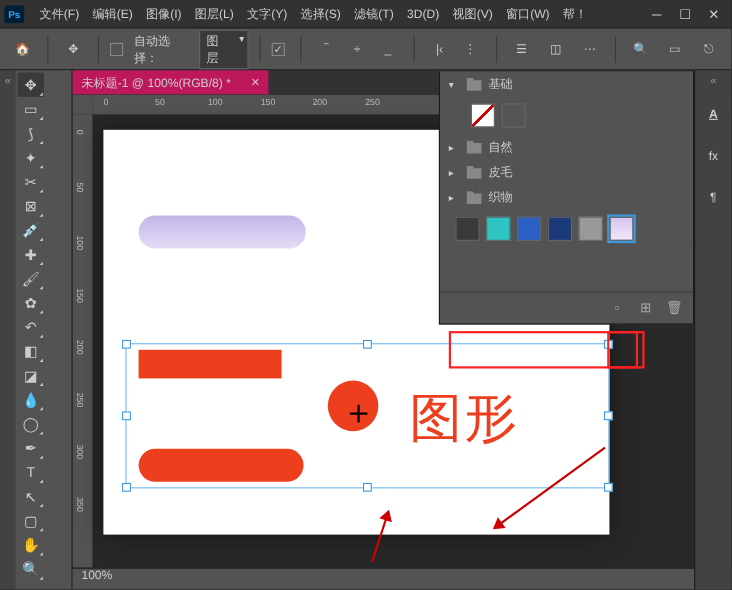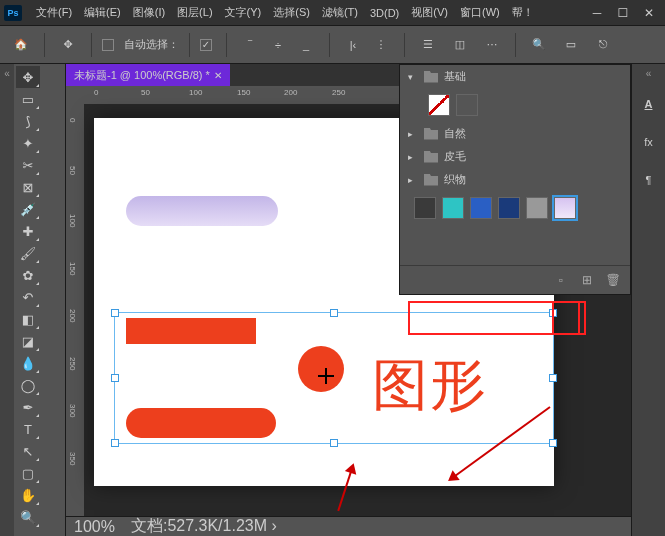--- a/index.html
+++ b/index.html
@@ -18,49 +18,49 @@
 .dropdown::after { content: '▾'; position: absolute; right: 3px; top: 2px; font-size: 9px; }
 .workspace { display: flex; height: 472px; position: relative; }
 .ltools { width: 14px; background: #424242; display: flex; flex-direction: column; align-items: center; padding-top: 4px; }
 .dchev { color: #999; font-size: 10px; }
 .toolbox { width: 52px; background: #535353; display: flex; flex-wrap: wrap; padding: 2px; border-right: 1px solid #1a1a1a; }
 .tool { width: 24px; height: 22px; display: flex; align-items: center; justify-content: center; position: relative; cursor: default; font-size: 13px; }
 .tool.active { background: #3a3a3a; }
 .tool .tri { position: absolute; right: 1px; bottom: 1px; width: 0; height: 0; border-left: 3px solid transparent; border-bottom: 3px solid #ccc; }
 .doc-area { flex: 1; background: #262626; display: flex; flex-direction: column; position: relative; }
 .tabbar { height: 22px; background: #323232; display: flex; align-items: flex-end; }
-.doctab { height: 22px; background: #6d28d9; padding: 0 8px; display: flex; align-items: center; gap: 4px; font-size: 11px; }
+.doctab { height: 22px; background: #be185d; padding: 0 8px; display: flex; align-items: center; gap: 18px; font-size: 11px; }
 .doctab .close { font-size: 10px; }
 .rulerspace { flex: 1; position: relative; background: #282828; overflow: hidden; }
 .ruler-h { position: absolute; left: 18px; top: 0; right: 0; height: 18px; background: #535353; display: flex; font-size: 8px; color: #bbb; overflow: hidden; }
 .ruler-h span { position: absolute; top: 2px; }
 .ruler-v { position: absolute; left: 0; top: 18px; bottom: 0; width: 18px; background: #535353; font-size: 8px; color: #bbb; overflow: hidden; }
 .ruler-v span { position: absolute; left: 2px; writing-mode: vertical-rl; }
 .ruler-corner { position: absolute; left: 0; top: 0; width: 18px; height: 18px; background: #535353; }
 .canvas-wrap { position: absolute; left: 28px; top: 32px; }
 .canvas { width: 460px; height: 368px; background: #fff; position: relative; box-shadow: 0 0 20px rgba(0,0,0,0.5); }
 .rrect1 { position: absolute; left: 32px; top: 78px; width: 152px; height: 30px; background: linear-gradient(#c3b6e8,#e5dcf6); border-radius: 15px; }
 .sel-rect { position: absolute; left: 20px; top: 194px; width: 440px; height: 132px; border: 1px solid #6bb9f0; }
 .sel-rect .h { position: absolute; width: 8px; height: 8px; background: #fff; border: 1px solid #3b99e0; }
 .sel-rect .h.tl{left:-4px;top:-4px}.sel-rect .h.tr{right:-4px;top:-4px}.sel-rect .h.bl{left:-4px;bottom:-4px}.sel-rect .h.br{right:-4px;bottom:-4px}
 .sel-rect .h.tm{left:50%;top:-4px;margin-left:-4px}.sel-rect .h.bm{left:50%;bottom:-4px;margin-left:-4px}
 .sel-rect .h.ml{left:-4px;top:50%;margin-top:-4px}.sel-rect .h.mr{right:-4px;top:50%;margin-top:-4px}
 .shape-rect { position: absolute; left: 32px; top: 200px; width: 130px; height: 26px; background: #ed3f1d; }
 .shape-circ { position: absolute; left: 204px; top: 228px; width: 46px; height: 46px; background: #ed3f1d; border-radius: 50%; }
 .shape-rr { position: absolute; left: 32px; top: 290px; width: 150px; height: 30px; background: #ed3f1d; border-radius: 15px; }
-.shape-text { position: absolute; left: 278px; top: 230px; font-size: 56px; color: #ed3f1d; font-family: Liberation Serif, serif; letter-spacing: 2px; text-align: right; }
+.shape-text { position: absolute; left: 278px; top: 230px; font-size: 48px; color: #ed3f1d; font-family: Liberation Serif, serif; letter-spacing: 2px; text-align: right; }
 .arrow1 { position: absolute; left: 336px; top: 288px; width: 120px; height: 2px; background: #c00; transform: rotate(-36deg); transform-origin: right; }
 .arrow1::before { content:''; position:absolute; left:-6px; top:-5px; border-right:10px solid #c00; border-top:6px solid transparent; border-bottom:6px solid transparent; }
 .arrow2 { position: absolute; left: 250px; top: 350px; width: 2px; height: 44px; background: #c00; transform: rotate(18deg); }
 .arrow2::before { content:''; position:absolute; left:-5px; top:-6px; border-bottom:10px solid #c00; border-left:6px solid transparent; border-right:6px solid transparent; }
 .cross { position: absolute; left: 224px; top: 250px; width: 16px; height: 16px; }
 .cross::before,.cross::after { content:''; position:absolute; background:#000; }
 .cross::before { left:7px; top:0; width:2px; height:16px; }
 .cross::after { top:7px; left:0; height:2px; width:16px; }
-.statusbar { height: 20px; background: #535353; display: flex; align-items: center; padding: 0 8px; font-size: 16px; gap: 16px; border-top: 1px solid #1a1a1a; }
+.statusbar { height: 20px; background: #535353; display: flex; padding: 0 8px; font-size: 11px; gap: 16px; border-top: 1px solid #1a1a1a; }
 .rpanel { position: absolute; right: 34px; top: 0; width: 232px; background: #535353; z-index: 10; border: 1px solid #1a1a1a; }
 .rcol { position: absolute; right: 0; top: 0; width: 34px; height: 100%; background: #424242; display: flex; flex-direction: column; align-items: center; padding-top: 4px; gap: 12px; border-left: 1px solid #1a1a1a; }
 .ptabs { height: 26px; display: flex; align-items: center; padding: 0 4px; }
 .ptab { padding: 4px 8px; cursor: default; }
 .ptab.active { background: #424242; }
 .ptabs .pmenu { margin-left: auto; display: flex; gap: 6px; align-items: center; font-size: 10px; }
 .plist { background: #535353; }
 .prow { display: flex; align-items: center; padding: 4px 8px; gap: 6px; }
 .prow .caret { width: 10px; font-size: 9px; }
 .prow .ficon { width: 14px; height: 12px; background: #888; clip-path: polygon(0 0,40% 0,50% 20%,100% 20%,100% 100%,0 100%); }
@@ -98,20 +98,21 @@
   </div>
 </div>
 
 <div class="optbar">
   <div class="icon-btn">🏠</div>
   <div class="sep"></div>
   <div class="icon-btn">✥</div>
   <div class="sep"></div>
   <span class="checkbox"></span>
   <span>自动选择：</span>
+  <span class="dropdown">图层</span>
   <div class="sep"></div>
   <span class="checkbox checked"></span>
   <div class="sep"></div>
   <div class="align-grp">
     <div class="icon-btn">‾</div>
     <div class="icon-btn">÷</div>
     <div class="icon-btn">_</div>
   </div>
   <div class="sep"></div>
   <div class="align-grp">
@@ -204,21 +205,20 @@
             <div class="h bm"></div>
             <div class="h br"></div>
           </div>
         </div>
         <div class="arrow1"></div>
         <div class="arrow2"></div>
       </div>
     </div>
     <div class="statusbar">
       <span>100%</span>
-      <span><span>文档:</span><span>527.3K/1.23M</span> <span>›</span></span>
     </div>
   </div>
 
   <div class="rpanel">
     <div class="plist">
       <div class="prow">
         <span class="caret">▾</span>
         <span class="ficon"></span>
         <span>基础</span>
       </div>

